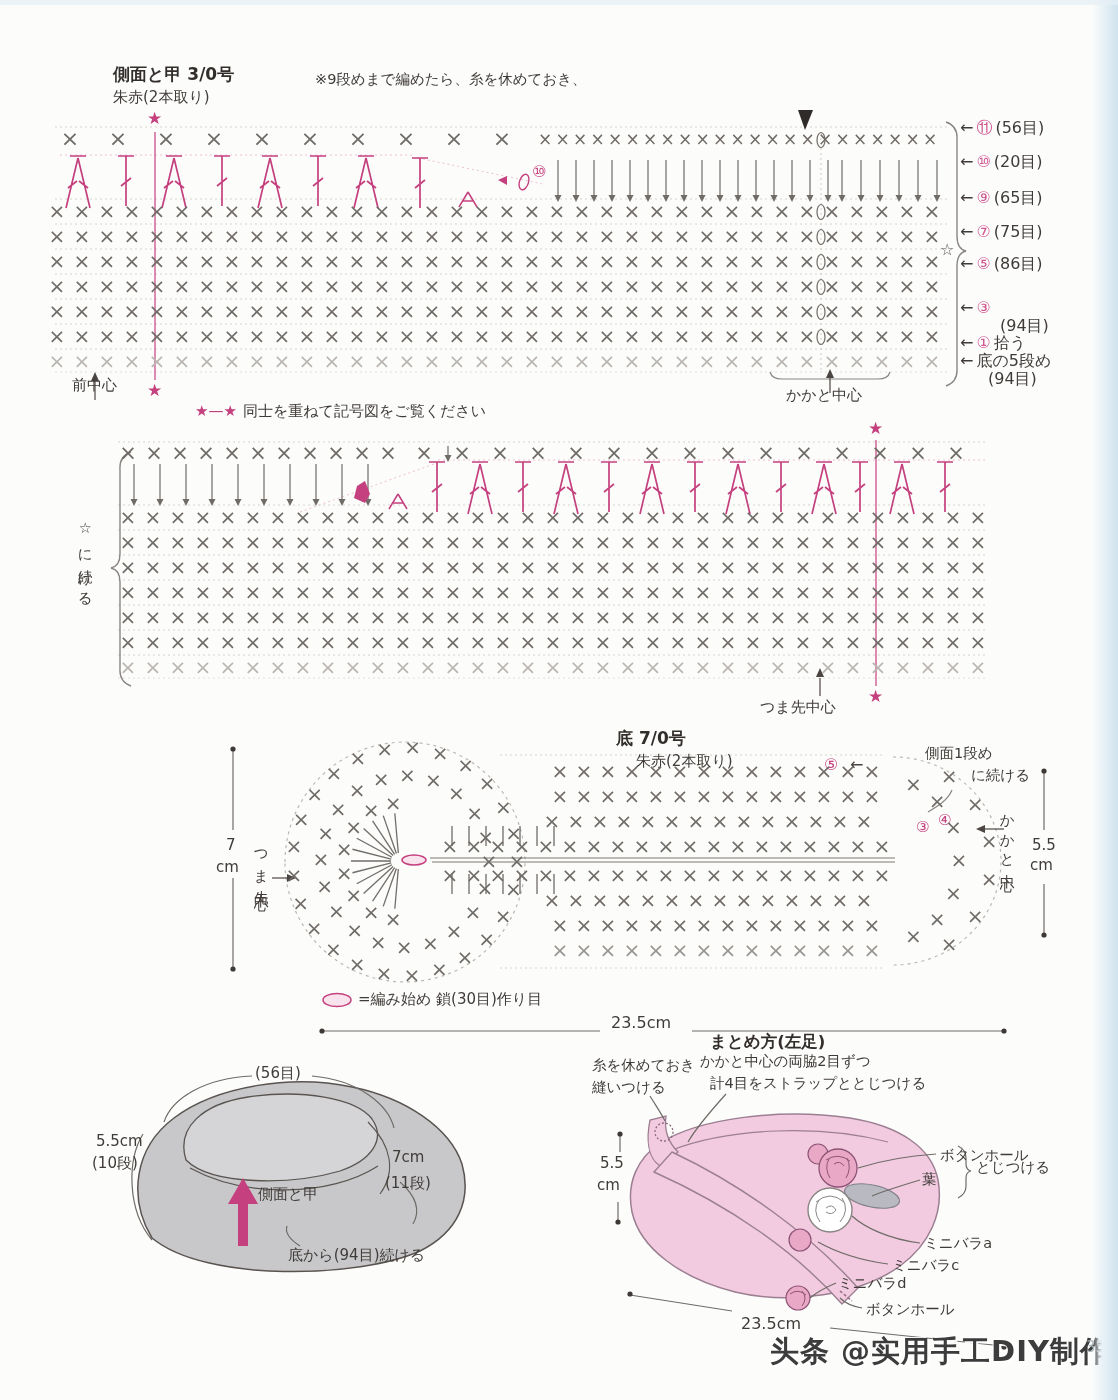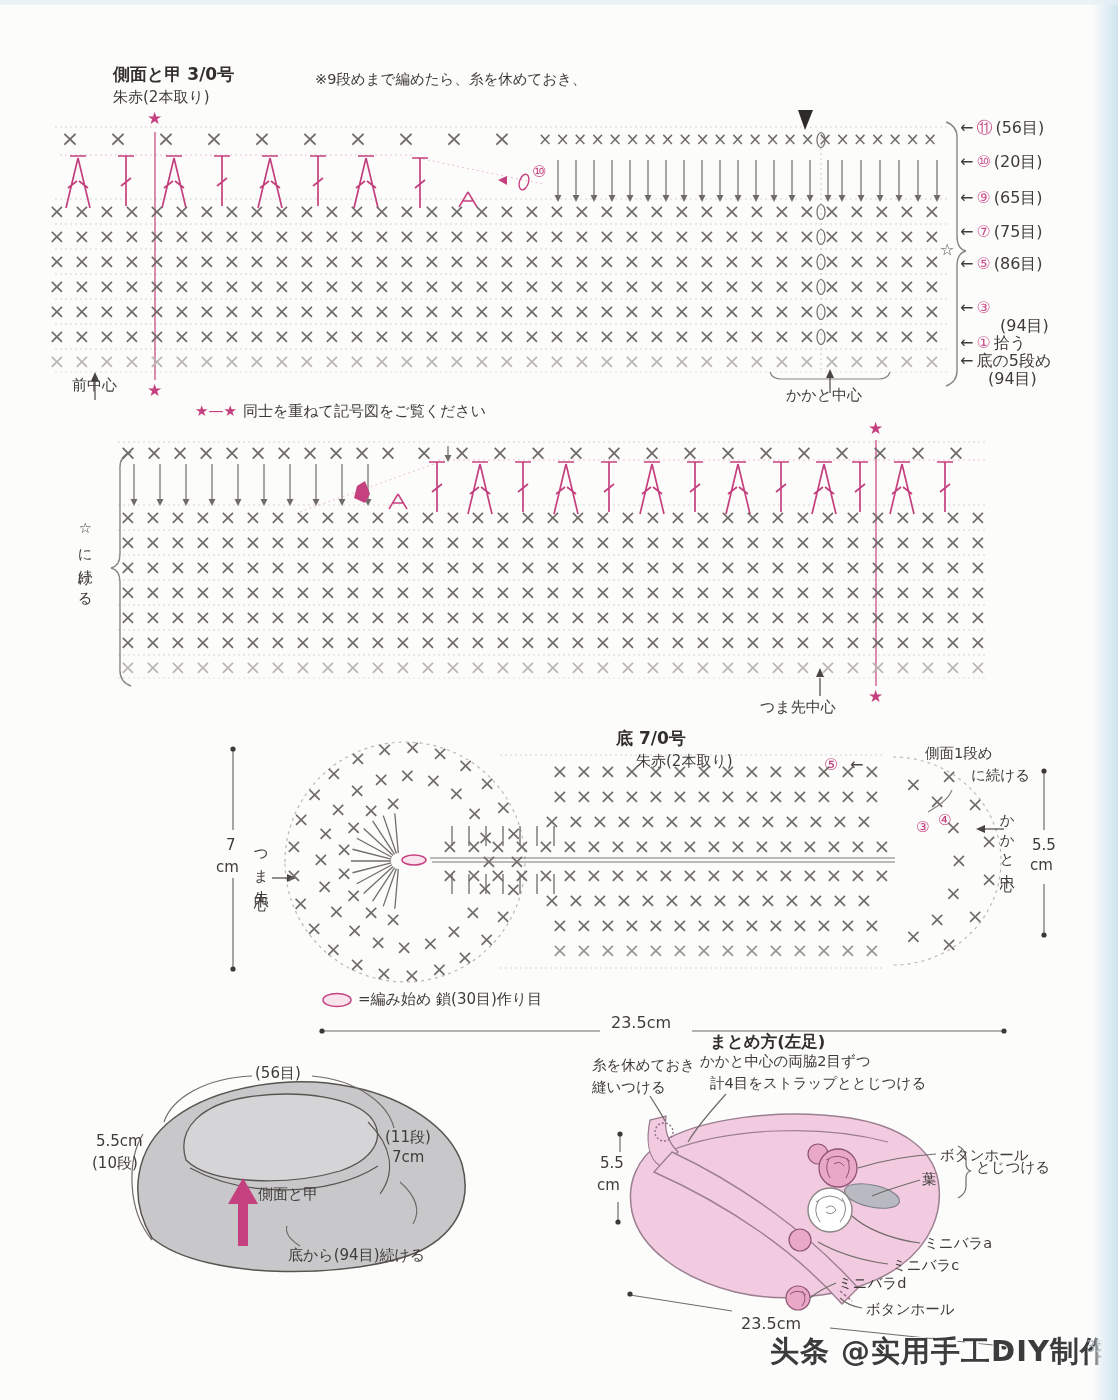--- a/index.html
+++ b/index.html
@@ -311,21 +311,21 @@
   <div class="lab dimtxt" style="left:226px;top:836px">7</div>
   <div class="lab dimtxt" style="left:216px;top:858px">cm</div>
   <div class="lab vert" style="left:252px;top:840px">つま先中心</div>
   <div class="lab" style="left:358px;top:990px">=編み始め 鎖(30目)作り目</div>
   <div class="lab big wbg" style="left:608px;top:1013px">23.5cm</div>
 
   <div class="lab" style="left:255px;top:1064px">(56目)</div>
   <div class="lab" style="left:96px;top:1132px">5.5cm</div>
   <div class="lab" style="left:92px;top:1154px">(10段)</div>
   <div class="lab" style="left:392px;top:1148px">7cm</div>
-  <div class="lab" style="left:385px;top:1128px">(11段)</div>
+  <div class="lab" style="left:385px;top:1174px">(11段)</div>
   <div class="lab" style="left:258px;top:1185px">側面と甲</div>
   <div class="lab" style="left:288px;top:1246px">底から(94目)続ける</div>
 
   <div class="lab bold" style="left:710px;top:1032px;font-size:16.5px">まとめ方(左足)</div>
   <div class="lab small" style="left:592px;top:1056px">糸を休めておき</div>
   <div class="lab small" style="left:592px;top:1078px">縫いつける</div>
   <div class="lab small" style="left:700px;top:1052px">かかと中心の両脇2目ずつ</div>
   <div class="lab small" style="left:710px;top:1074px">計4目をストラップととじつける</div>
   <div class="lab small" style="left:940px;top:1146px">ボタンホール</div>
   <div class="lab small" style="left:922px;top:1170px">葉</div>

